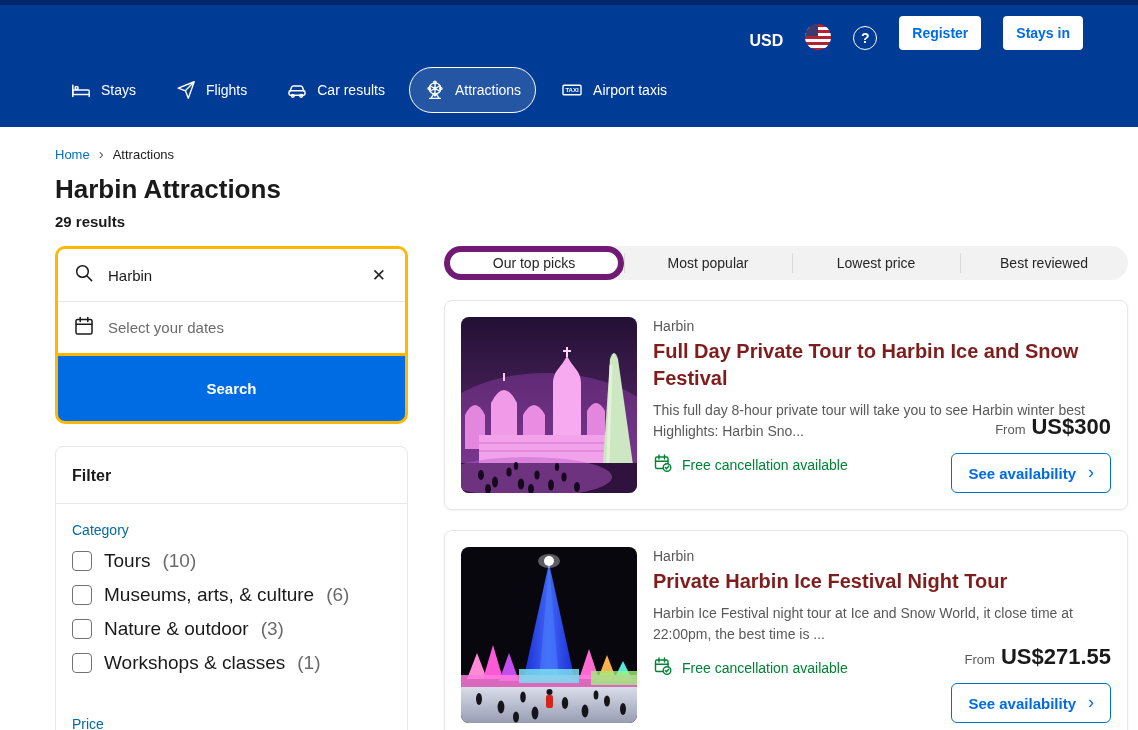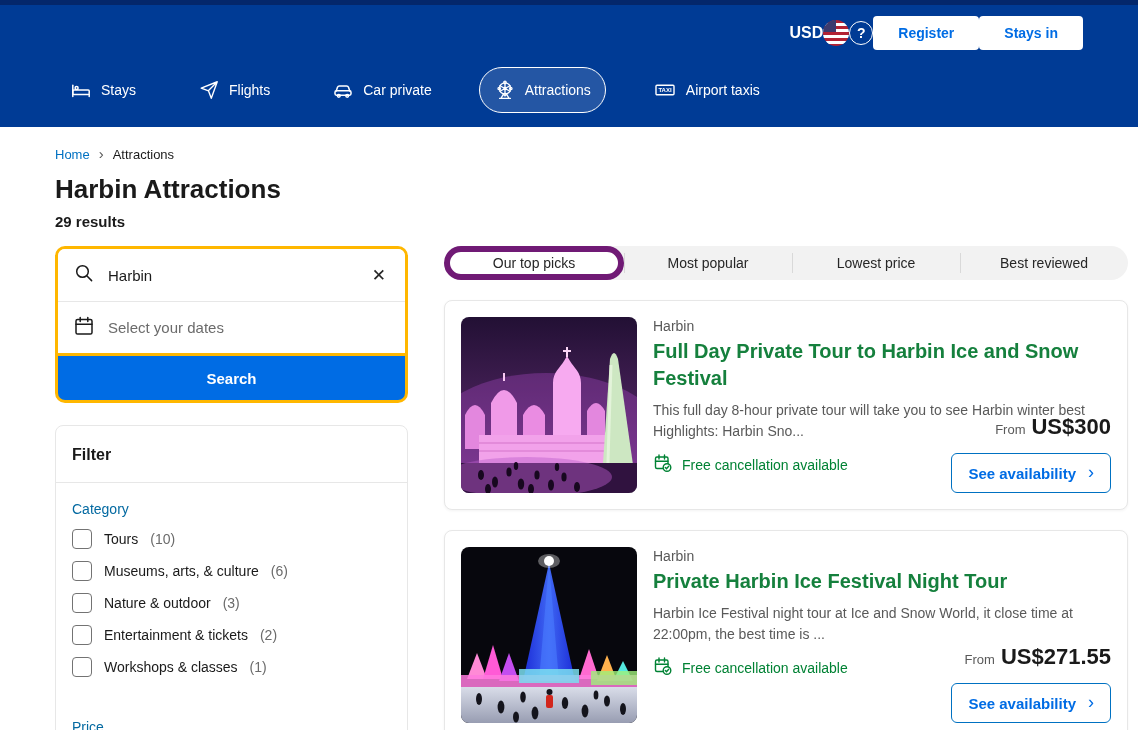--- a/index.html
+++ b/index.html
@@ -4,30 +4,30 @@
 <style>
   * { margin:0; padding:0; box-sizing:border-box; }
   html,body { width:1138px; height:730px; overflow:hidden; background:#fff;
     font-family:"Liberation Sans", sans-serif; color:#1a1a1a; }
 
   
   .topstrip { height:5px; background:#04276b; }
   .header { background:#003b95; padding:0 55px 14px; }
   .header-row1 { display:flex; align-items:center; height:56px; }
   .logo { color:#fff; font-size:27px; font-weight:bold; letter-spacing:-0.8px; cursor:pointer; }
-  .header-right { margin-left:auto; display:flex; align-items:center; }
+  .header-right { margin-left:auto; display:flex; align-items:flex-end; gap:22px; }
   .currency { color:#fff; font-weight:bold; font-size:16px; cursor:pointer; }
   .flag { width:26px; height:26px; border-radius:50%; overflow:hidden; position:relative; cursor:pointer;
     background:repeating-linear-gradient(180deg,#b22234 0 3px,#fff 3px 6px); }
   .flag .canton { position:absolute; left:0; top:0; width:13px; height:12px; background:#3c3b6e; }
   .help { width:24px; height:24px; border-radius:50%; border:1.5px solid #fff; color:#fff;
     display:flex; align-items:center; justify-content:center; font-size:14px; font-weight:bold; cursor:pointer; }
-  .hbtn { background:#fff; color:#006ce4; border:none; border-radius:4px; padding:9px 25px;
+  .hbtn { background:#fff; color:#006ce4; border:none; border-radius:4px; padding:9px 13px;
     font-size:14px; font-weight:bold; font-family:inherit; cursor:pointer; }
-  .nav { display:flex; align-items:center; gap:32px; margin-top:6px; }
+  .nav { display:flex; align-items:center; gap:9px; margin-top:6px; }
   .nav-item { display:flex; align-items:center; gap:9px; color:#fff; font-size:14px;
     padding:11px 14px; border-radius:99px; border:1px solid transparent; cursor:pointer; }
   .nav-item.active { border-color:#fff; background:rgba(255,255,255,0.14); }
   .nav-item svg { display:block; }
 
   
   .main { padding:0 10px 0 55px; }
   .breadcrumb { display:flex; align-items:flex-start; gap:9px; margin-top:20px; font-size:13px; }
   .breadcrumb .home { color:#0071c2; cursor:pointer; }
   .breadcrumb .sep { color:#595959; font-size:15px; line-height:1; transform:translateY(-1px); }
@@ -39,49 +39,49 @@
 
   
   .search-box { border:3px solid #ffb700; background:#ffb700; border-radius:10px; overflow:hidden;
     display:flex; flex-direction:column; gap:3px; }
   .search-white { background:#fff; }
   .srow { display:flex; align-items:center; gap:13px; height:52px; padding:0 15px; background:#fff; cursor:pointer; }
   .srow + .srow { border-top:1px solid #e7e7e7; }
   .srow input { border:none; outline:none; flex:1; font-size:15px; font-family:inherit; color:#1a1a1a; }
   .clear-x { background:none; border:none; font-size:17px; color:#262626; cursor:pointer; padding:2px 4px; }
   .date-text { color:#6b6b6b; font-size:15px; }
-  .search-btn { height:44px; background:#006ce4; color:#fff; border:none; font-size:15px;
+  .search-btn { height:65px; background:#006ce4; color:#fff; border:none; font-size:15px;
     font-weight:bold; font-family:inherit; cursor:pointer; }
 
   
   .filter-panel { margin-top:22px; border:1px solid #e7e7e7; border-radius:8px; padding:20px 16px 40px; }
   .filter-title { font-size:16px; font-weight:bold; }
   .filter-divider { border:none; border-top:1px solid #e7e7e7; margin:18px -16px; }
   .fheading { font-size:14px; color:#0369a1; }
-  .fopt { display:flex; align-items:center; gap:12px; margin-top:12px; font-size:14px; cursor:pointer; }
+  .fopt { display:flex; align-items:center; gap:12px; margin-top:12px; font-size:19px; cursor:pointer; }
   .cbox { width:20px; height:20px; border:1px solid #737373; border-radius:4px; background:#fff; flex:none; }
   .fopt .cnt { color:#6b6b6b; }
   .price-sec { margin-top:42px; }
 
   
   .sort-bar { height:34px; background:#f2f2f2; border-radius:17px; display:flex; align-items:stretch; }
   .sort-tab { flex:1; display:flex; align-items:center; justify-content:center; font-size:14px;
     color:#262626; position:relative; cursor:pointer; }
   .sort-tab:not(:first-child)::before { content:""; position:absolute; left:0; top:7px; bottom:7px;
     width:1px; background:#d9d9d9; }
   .sort-tab.active { background:#fff; border:6px solid #701a75; border-radius:17px; }
 
   
   .card { margin-top:20px; border:1px solid #e7e7e7; border-radius:8px; background:#fff; padding:16px;
     display:flex; gap:16px; position:relative; box-shadow:0 1px 3px rgba(0,0,0,0.05); }
   .card-img { width:176px; height:176px; border-radius:8px; overflow:hidden; flex:none; cursor:pointer; }
   .card-img svg { display:block; }
   .card-body { flex:1; min-width:0; padding-top:1px; }
   .loc { font-size:14px; color:#595959; }
-  .card-title { font-size:20px; font-weight:bold; color:#15803d; line-height:1.35; margin-top:4px;
+  .card-title { font-size:20px; font-weight:bold; color:#7f1d1d; line-height:1.35; margin-top:4px;
     max-width:445px; cursor:pointer; }
   .card-desc { font-size:14px; color:#595959; line-height:1.5; margin-top:8px; max-width:432px; }
   .cancel-row { display:flex; align-items:center; gap:9px; margin-top:11px; color:#008234; font-size:14px; }
   .cta-block { position:absolute; right:16px; bottom:16px; text-align:right; }
   .from-line { margin-bottom:13px; }
   .from-lbl { font-size:13px; color:#595959; margin-right:6px; }
   .price { font-size:22px; font-weight:bold; color:#1a1a1a; }
   .avail-btn { display:inline-flex; align-items:center; gap:12px; background:#fff; border:1px solid #0071c2;
     color:#006ce4; border-radius:6px; padding:10px 16px; font-size:15px; font-weight:bold;
     font-family:inherit; cursor:pointer; }
@@ -126,21 +126,21 @@
     </div>
     <div class="nav-item">
       <span>
         <svg width="22" height="22" viewBox="0 0 22 22" fill="none" stroke="#fff" stroke-width="1.5" stroke-linecap="round" stroke-linejoin="round">
           <path d="M4.2 12l1.3-3.7c.3-.8 1-1.3 1.9-1.3h7.2c.9 0 1.6.5 1.9 1.3L17.8 12"></path>
           <rect x="3" y="11.8" width="16" height="4.4" rx="1.4"></rect>
           <circle cx="6.8" cy="16.8" r="1.4"></circle>
             <circle cx="15.2" cy="16.8" r="1.4"></circle>
         </svg>
       </span>
-      <span>Car private</span>
+      <span>Car results</span>
     </div>
     <div class="nav-item active">
       <span>
         <svg width="22" height="22" viewBox="0 0 22 22" fill="none" stroke="#fff" stroke-width="1.3" stroke-linecap="round">
           <circle cx="11" cy="9.5" r="5.6"></circle>
           <path d="M11 3.9v11.2M5.9 6.7l10.2 5.6M5.9 12.3l10.2-5.6"></path>
           <circle cx="11" cy="9.5" r="1.1" fill="#fff"></circle>
           <circle cx="11" cy="3.4" r="1.2"></circle>
             <circle cx="11" cy="15.6" r="1.2"></circle>
           <circle cx="5.2" cy="9.5" r="1.2"></circle>
@@ -210,25 +210,20 @@
         </div>
         <div class="fopt">
           <span class="cbox"></span>
           <span>Museums, arts, &amp; culture</span>
           <span class="cnt">(6)</span>
         </div>
         <div class="fopt">
           <span class="cbox"></span>
           <span>Nature &amp; outdoor</span>
           <span class="cnt">(3)</span>
-        </div>
-        <div class="fopt">
-          <span class="cbox"></span>
-          <span>Entertainment &amp; tickets</span>
-          <span class="cnt">(2)</span>
         </div>
         <div class="fopt">
           <span class="cbox"></span>
           <span>Workshops &amp; classes</span>
           <span class="cnt">(1)</span>
         </div>
         <div class="price-sec">
           <div class="fheading">Price</div>
 
         </div>

